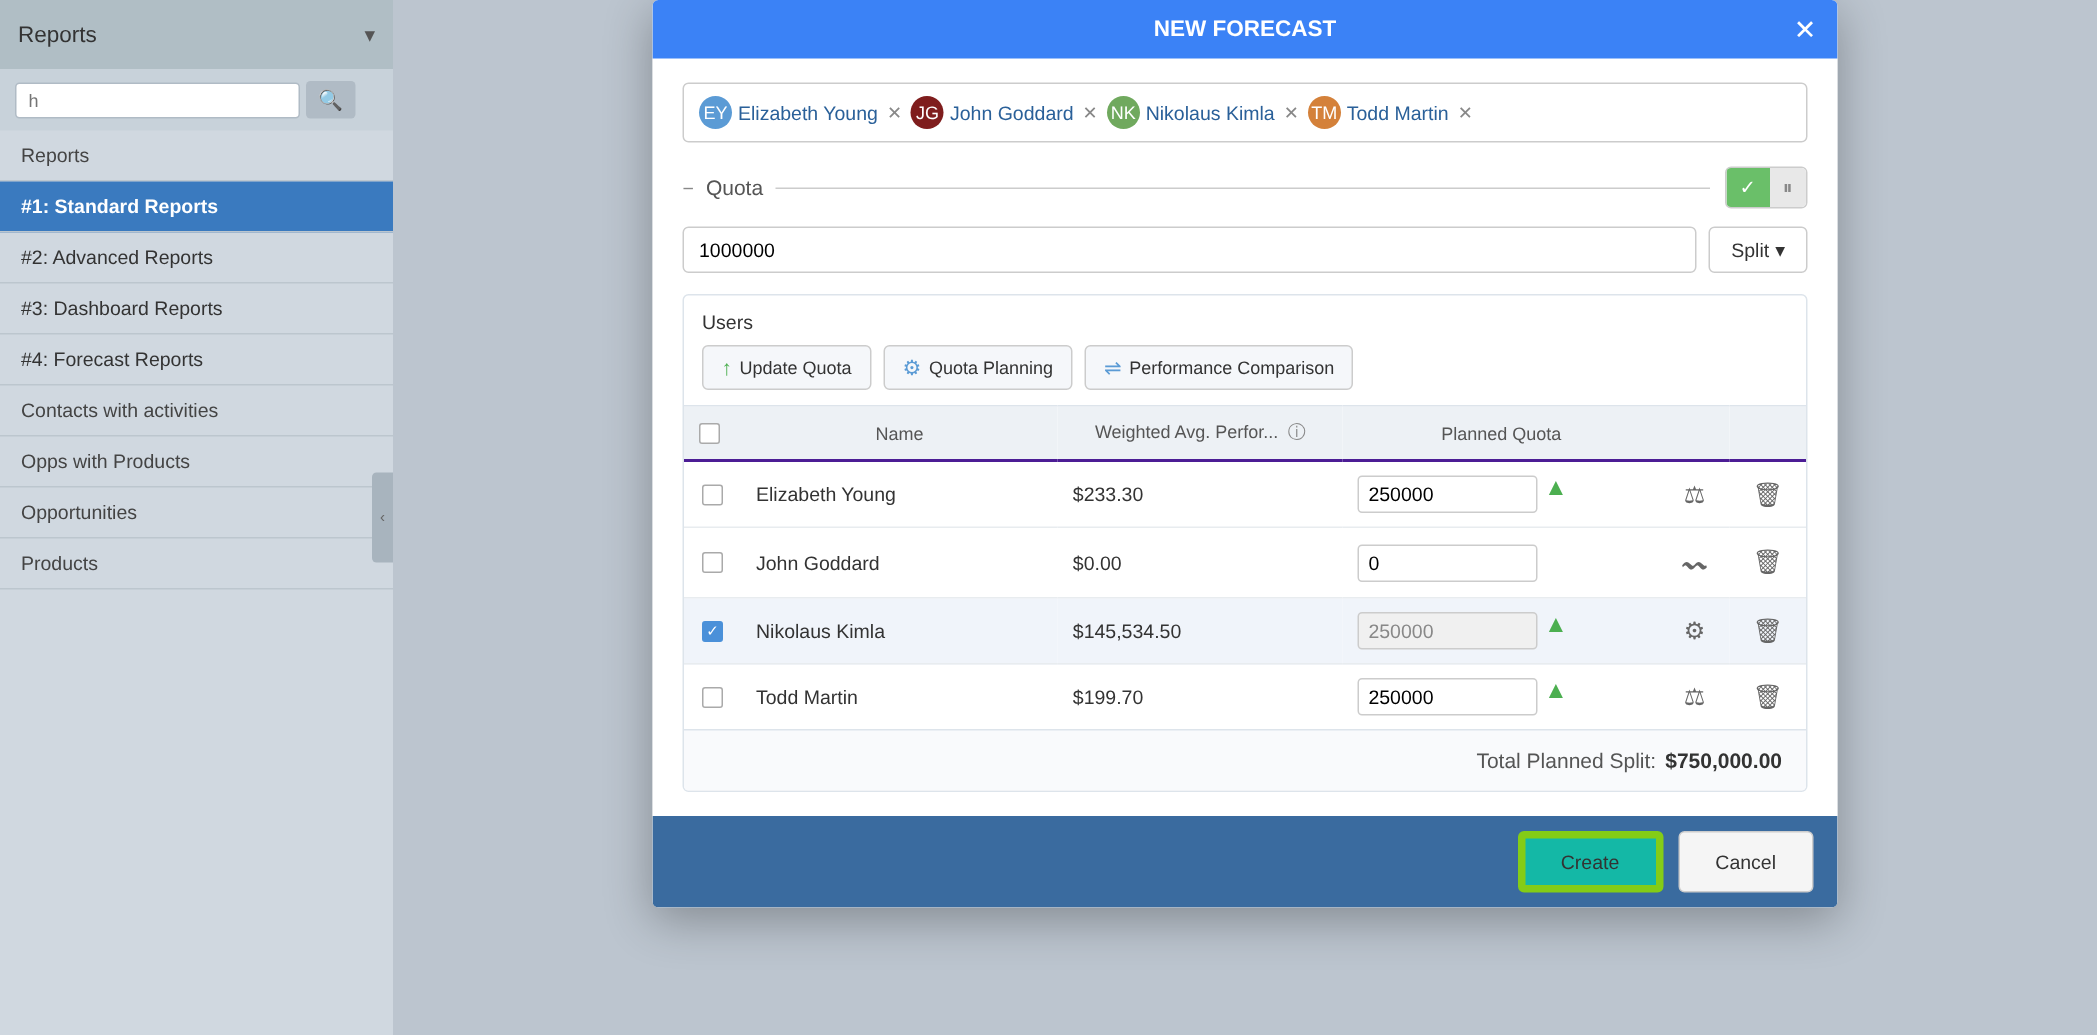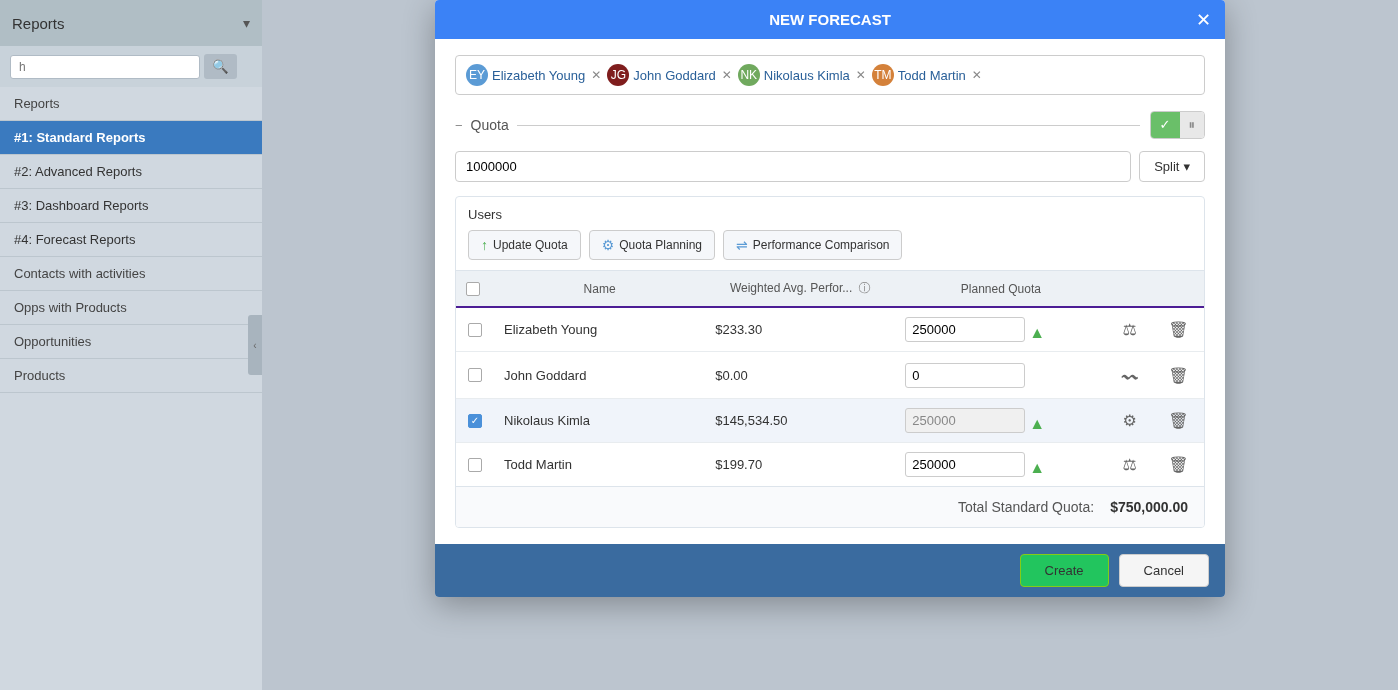--- a/index.html
+++ b/index.html
@@ -380,21 +380,21 @@
       width: 14px;
       height: 14px;
       border: 1px solid #aaa;
       border-radius: 2px;
       background: #fff;
       cursor: pointer;
     }
 
     .quota-input-cell {
       display: flex;
-      align-items: flex-end;
+      align-items: flex-start;
       gap: 4px;
     }
     .quota-input-cell input {
       border: 1px solid #ccc;
       border-radius: 3px;
       padding: 4px 6px;
       font-size: 13px;
       width: 120px;
       outline: none;
     }
@@ -421,39 +421,39 @@
       display: flex;
       justify-content: flex-end;
       align-items: center;
       padding: 12px 16px;
       font-size: 14px;
       color: #333;
       border-top: 1px solid #dde4eb;
       background: #f9fafc;
     }
     .total-label { color: #555; }
-    .total-value { font-weight: 600; color: #333; margin-left: 16px; }
+    .total-value { font-weight: 600; color: #333; margin-left: 6px; }
 
     .info-icon {
       color: #888;
       font-size: 12px;
       margin-left: 3px;
     }
 
     
     .modal-footer {
       background: #3a6b9f;
       padding: 10px 16px;
       display: flex;
       justify-content: flex-end;
       gap: 10px;
     }
     .btn-create {
-      background: #22c55e;
-      border: 1px solid #84cc16;
+      background: #14b8a6;
+      border: 5px solid #84cc16;
       border-radius: 4px;
       padding: 8px 24px;
       font-size: 13px;
       cursor: pointer;
       color: #333;
     }
     .btn-cancel {
       background: #f5f5f5;
       border: 1px solid #ccc;
       border-radius: 4px;
@@ -703,21 +703,21 @@
                   <button class="icon-btn">⚖</button>
                 </td>
                 <td class="col-action2">
                   <button class="icon-btn">🗑</button>
                 </td>
               </tr>
             </tbody>
           </table>
 
           <div class="total-row">
-            <span class="total-label">Total Standard Quota:</span>
+            <span class="total-label">Total Planned Split:</span>
             <span class="total-value">$750,000.00</span>
           </div>
         </div>
 
       </div>
     </div>
 
     <div class="modal-footer">
       <button class="btn-create">
         <span>Create</span>

